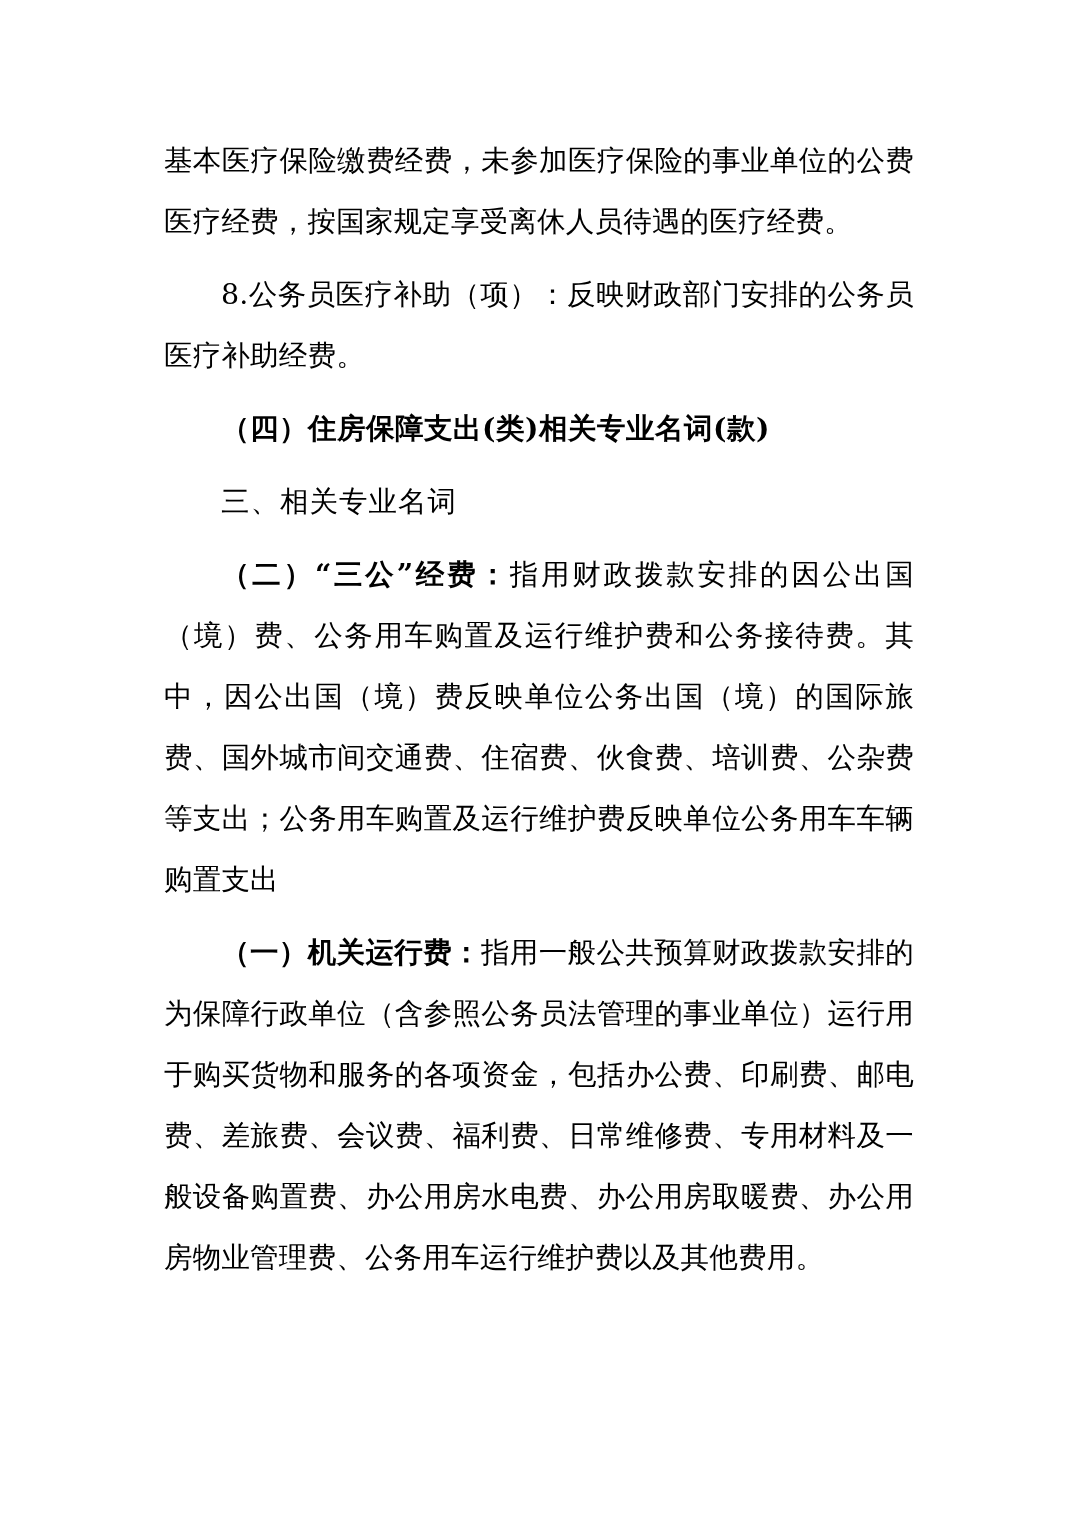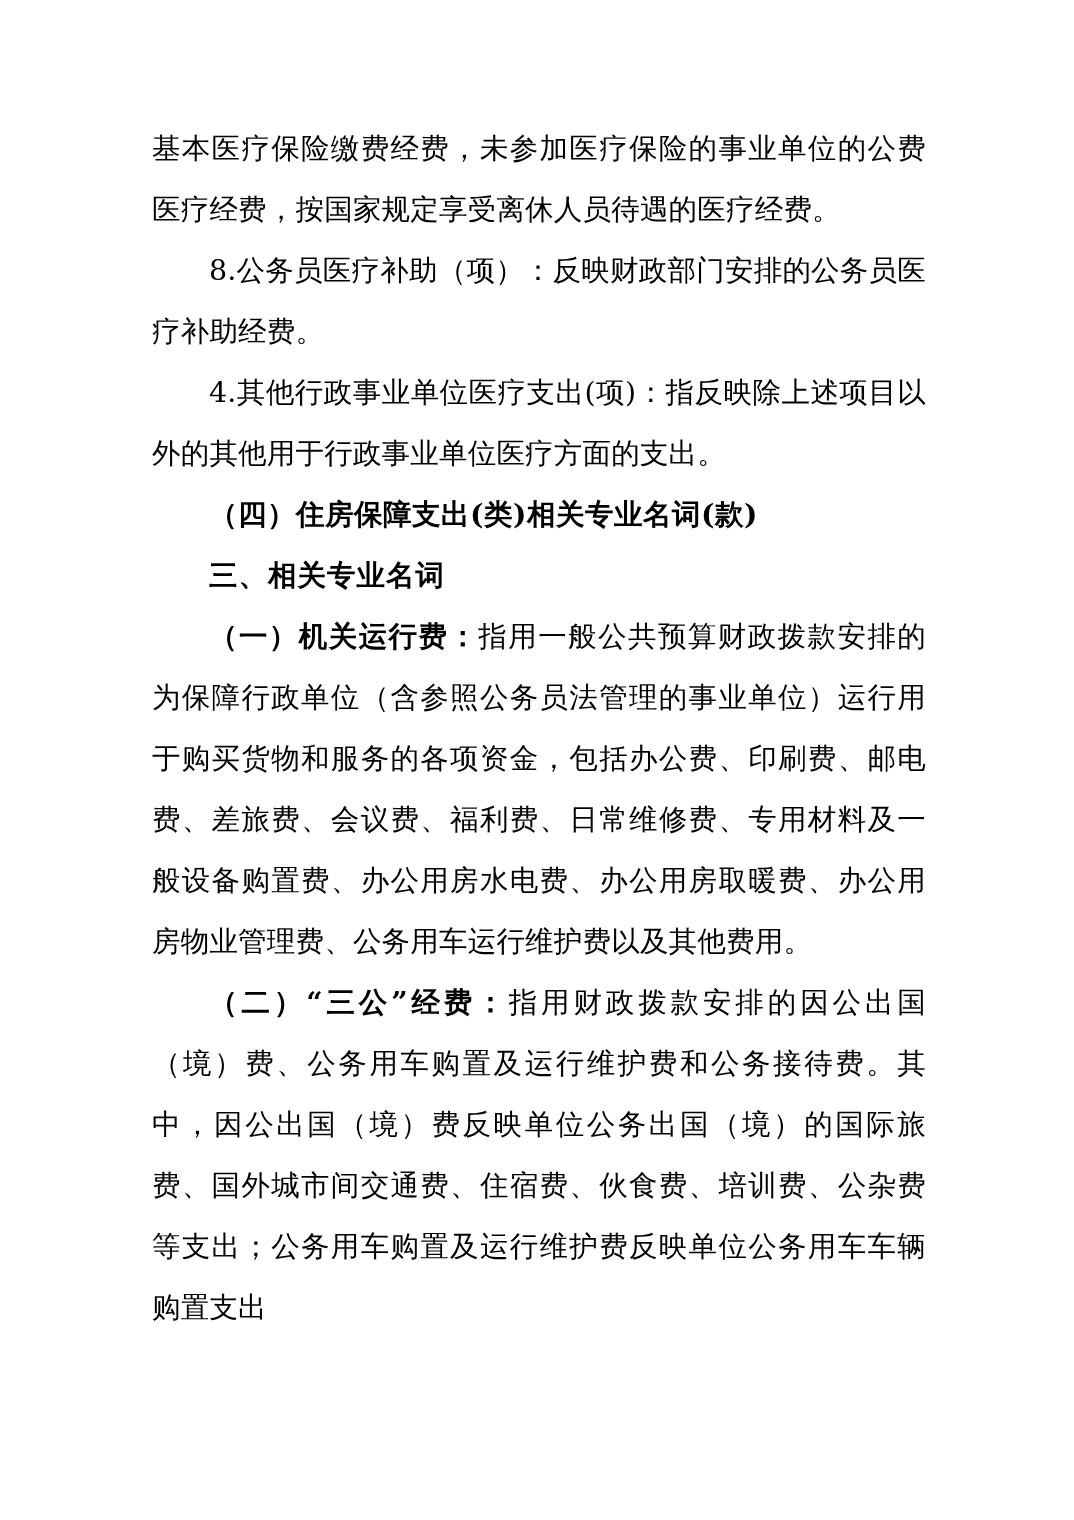--- a/index.html
+++ b/index.html
@@ -22,59 +22,58 @@
     background: #ffffff;
   }
   .doc-body {
     font-size: 28.5px;
     line-height: 61px;
     text-align: justify;
     text-justify: inter-ideograph;
     letter-spacing: 0.2px;
   }
   p {
-    margin: 0;
+    margin: 12px;
     padding: 0;
   }
   .indent2 {
     text-indent: 2em;
   }
   .heading-sub {
     font-weight: bold;
     text-indent: 2em;
     letter-spacing: 0.5px;
   }
   .heading-main {
-    font-weight: bold;
+    font-weight: normal;
     text-indent: 2em;
     letter-spacing: 1px;
   }
   .run-head {
     font-weight: bold;
   }
 </style>
 </head>
 <body>
 
 <div class="page">
   <div class="doc-body">
 
     <p class="plain">基本医疗保险缴费经费，未参加医疗保险的事业单位的公费医疗经费，按国家规定享受离休人员待遇的医疗经费。</p>
 
     <p class="indent2">8.公务员医疗补助（项）：反映财政部门安排的公务员医疗补助经费。</p>
 
-    <p class="indent2">4.其他行政事业单位医疗支出(项)：指反映除上述项目以外的其他用于行政事业单位医疗方面的支出。</p>
 
     <p class="heading-sub">（四）住房保障支出(类)相关专业名词(款)</p>
 
 
     <p class="heading-main">三、相关专业名词</p>
 
     <p class="indent2">
-      <span class="run-head">（一）机关运行费：</span><span>指用一般公共预算财政拨款安排的为保障行政单位（含参照公务员法管理的事业单位）运行用于购买货物和服务的各项资金，包括办公费、印刷费、邮电费、差旅费、会议费、福利费、日常维修费、专用材料及一般设备购置费、办公用房水电费、办公用房取暖费、办公用房物业管理费、公务用车运行维护费以及其他费用。</span>
+      <span class="run-head">（二）“三公”经费：</span><span>指用财政拨款安排的因公出国（境）费、公务用车购置及运行维护费和公务接待费。其中，因公出国（境）费反映单位公务出国（境）的国际旅费、国外城市间交通费、住宿费、伙食费、培训费、公杂费等支出；公务用车购置及运行维护费反映单位公务用车车辆购置支出</span>
     </p>
 
     <p class="indent2">
-      <span class="run-head">（二）“三公”经费：</span><span>指用财政拨款安排的因公出国（境）费、公务用车购置及运行维护费和公务接待费。其中，因公出国（境）费反映单位公务出国（境）的国际旅费、国外城市间交通费、住宿费、伙食费、培训费、公杂费等支出；公务用车购置及运行维护费反映单位公务用车车辆购置支出</span>
+      <span class="run-head">（一）机关运行费：</span><span>指用一般公共预算财政拨款安排的为保障行政单位（含参照公务员法管理的事业单位）运行用于购买货物和服务的各项资金，包括办公费、印刷费、邮电费、差旅费、会议费、福利费、日常维修费、专用材料及一般设备购置费、办公用房水电费、办公用房取暖费、办公用房物业管理费、公务用车运行维护费以及其他费用。</span>
     </p>
 
   </div>
 </div>
 
 </body></html>

